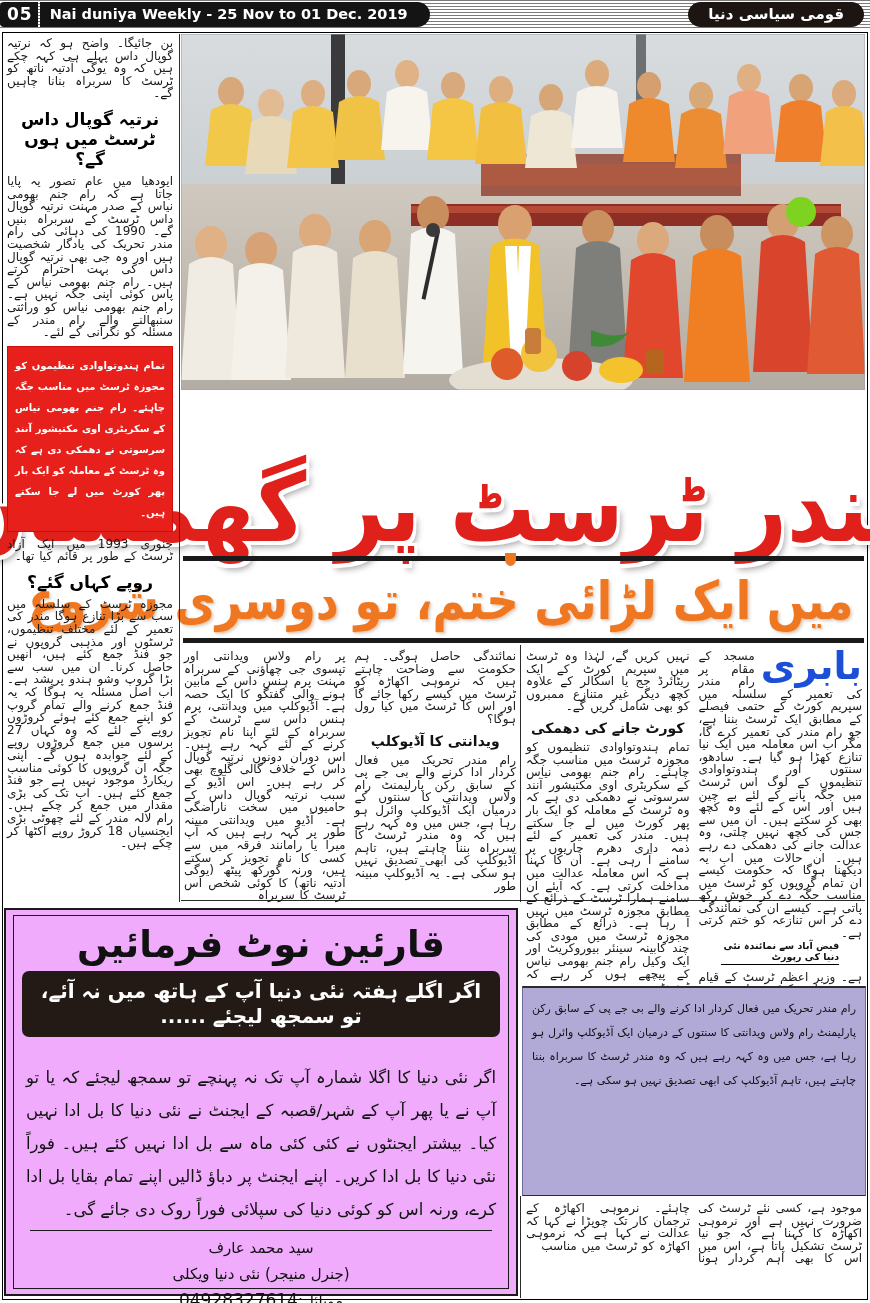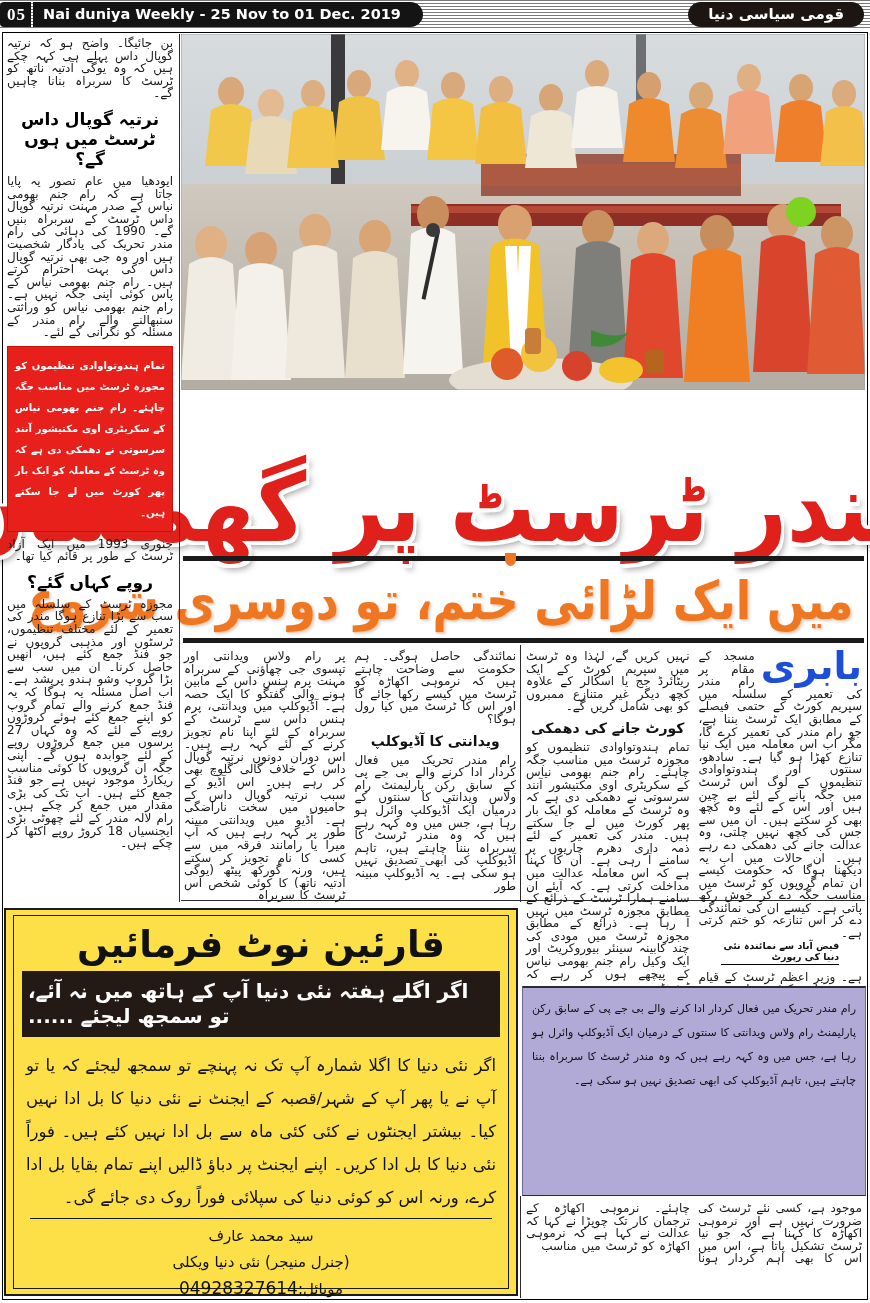--- a/index.html
+++ b/index.html
@@ -37,21 +37,20 @@
   }
   .page-num {
     background: #141414;
     color: #fff;
     font-weight: bold;
     font-size: 17px;
     line-height: 25px;
     padding: 0 5px 0 7px;
     border-radius: 4px 0 0 4px;
     letter-spacing: 1px;
-    font-family: Liberation Serif, serif;
   }
   .mast-title-pill {
     background: #141414;
     color: #ffffff;
     font-weight: bold;
     font-size: 14.5px;
     line-height: 25px;
     padding: 0 22px 12px 10px;
     border-radius: 0 13px 13px 0;
     white-space: nowrap;
@@ -264,21 +263,21 @@
   
   .vline { position: absolute; width: 1px; background: #2b2b2b; }
   .hline { position: absolute; height: 1px; background: #2b2b2b; }
 
   
   .notice-box {
     position: absolute;
     left: 4px; top: 908px;
     width: 514px; height: 388px;
     border: 2px solid #1a1a1a;
-    background: #fde047;
+    background: #f0abfc;
     padding: 5px 7px;
     direction: rtl;
   }
   .notice-box-inner {
     border: 1px solid #1a1a1a;
     height: 100%;
     padding: 6px 8px;
     display: flex;
     flex-direction: column;
   }
@@ -288,24 +287,25 @@
     text-align: center;
     line-height: 1.12;
     margin: 2px 0 6px 0;
     letter-spacing: 1px;
   }
   .notice-strip {
     background: #231a16;
     color: #ffffff;
     font-size: 20px;
     font-weight: bold;
-    text-align: left;
+    text-align: center;
     padding: 8px 6px;
     line-height: 1.25;
-    margin-bottom: 8px;
+    margin-bottom: 20px;
+    border-radius: 7px;
   }
   .notice-body {
     font-size: 16.5px;
     line-height: 33px;
     text-align: justify;
     padding: 4px 4px 0 4px;
     flex: 1;
   }
   .notice-sign {
     font-size: 15px;

